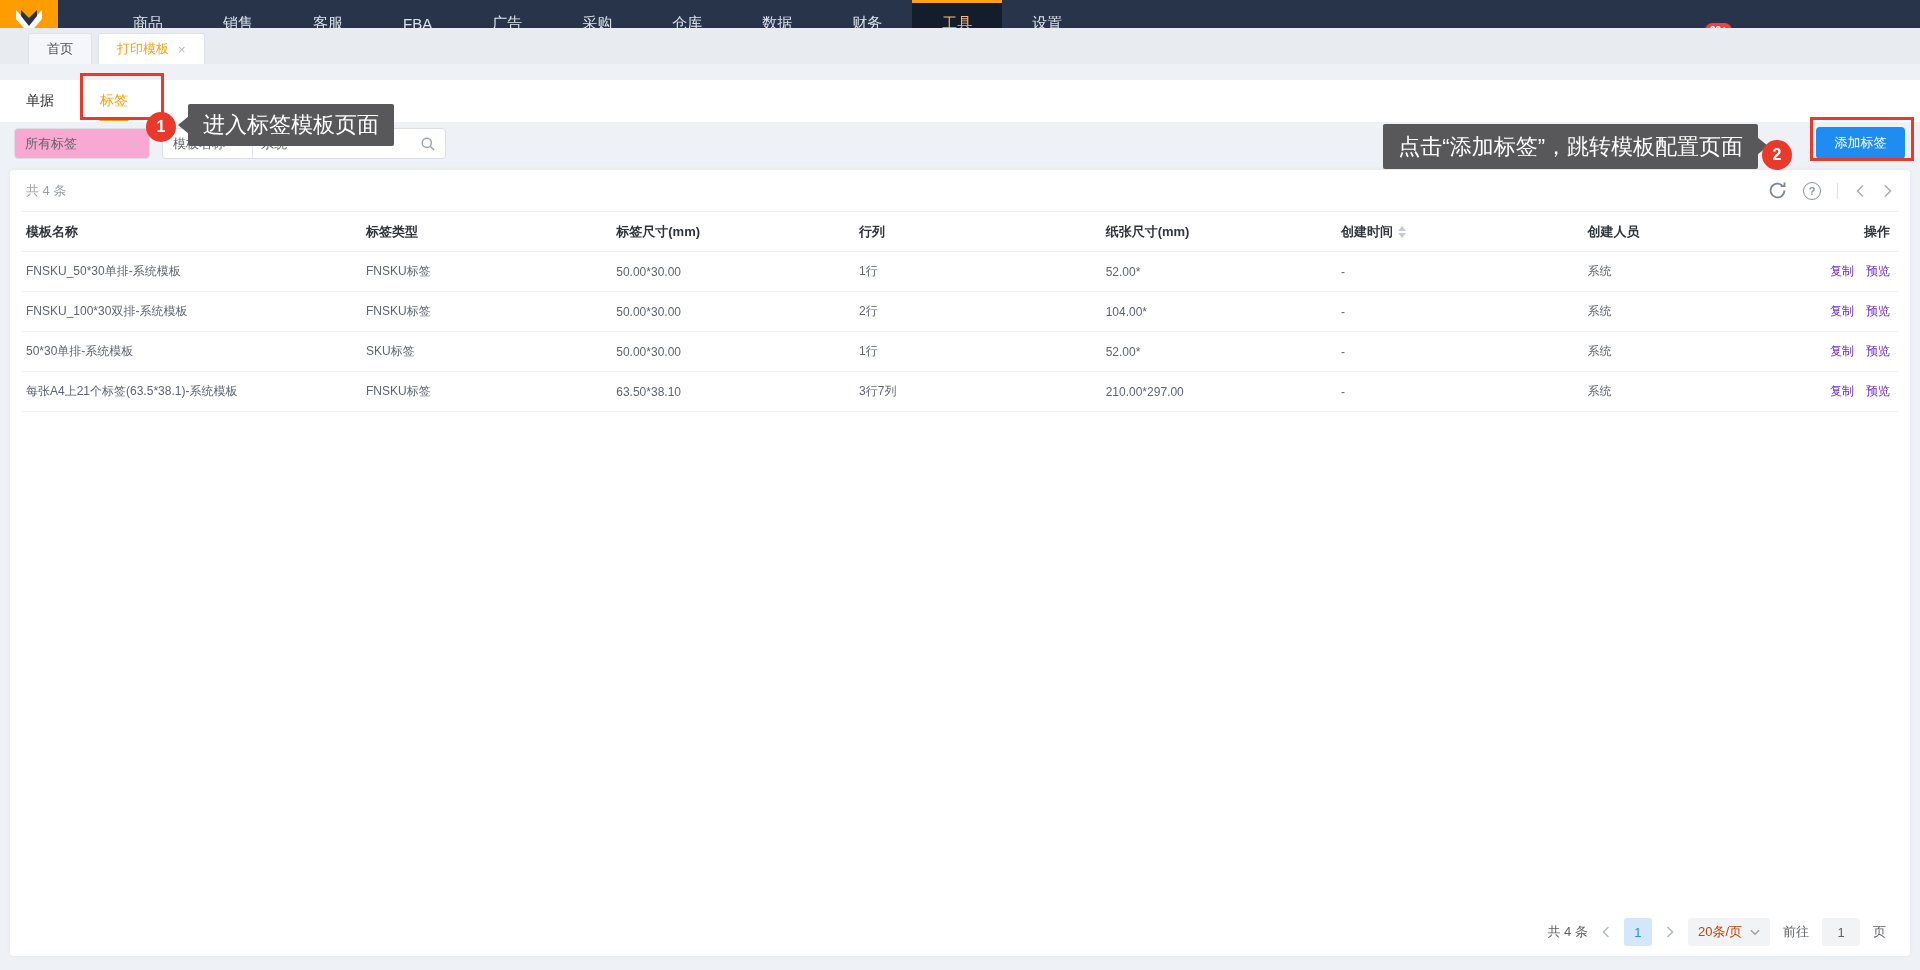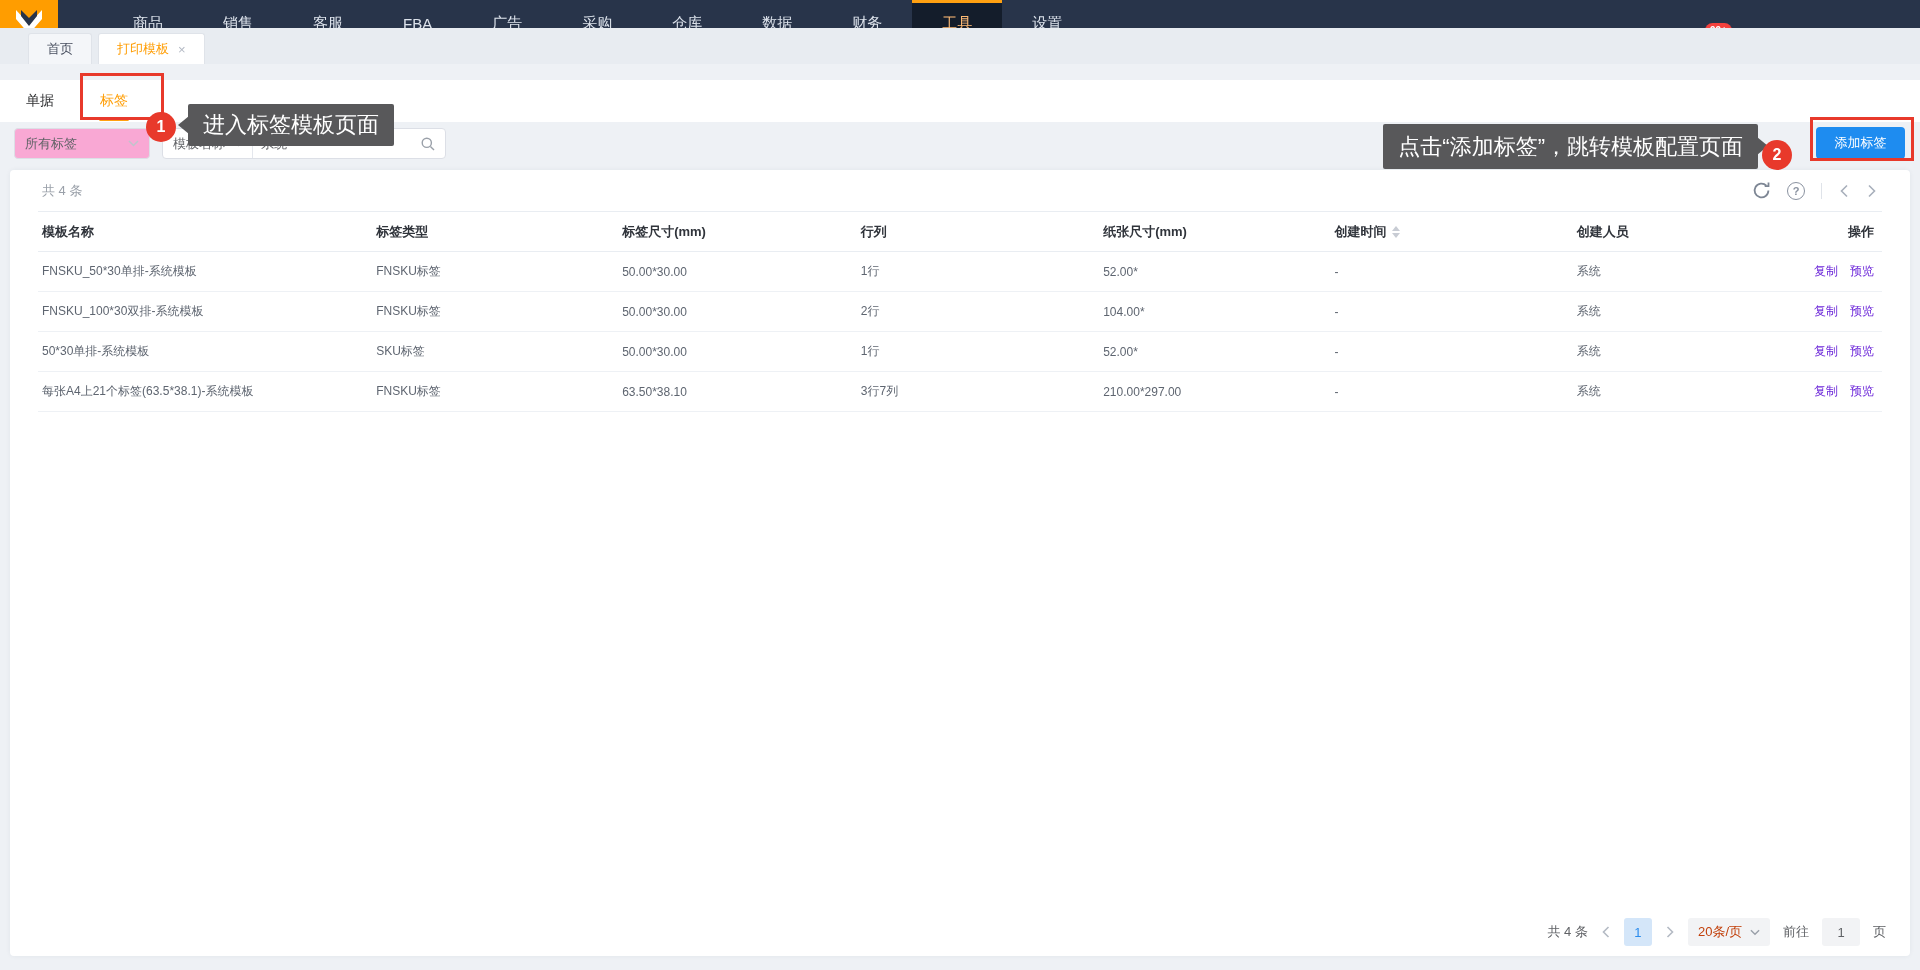--- a/index.html
+++ b/index.html
@@ -38,21 +38,21 @@
   .filter-strip { position:absolute; top:122px; left:0; width:100%; height:48px; background:#eef1f5; }
   .select-box { position:absolute; top:6px; left:14px; width:136px; height:31px; background:#f9a8d4; border:1px solid #dcdfe6; border-radius:4px; display:flex; align-items:center; padding:0 10px; font-size:13px; color:#606266; cursor:pointer; }
   .select-box .sel-caret { margin-left:auto; }
   .combo-box { position:absolute; top:6px; left:162px; width:284px; height:31px; background:#fff; border:1px solid #dcdfe6; border-radius:4px; display:flex; align-items:center; font-size:13px; color:#606266; }
   .combo-field { display:flex; align-items:center; gap:8px; padding:0 8px 0 10px; cursor:pointer; border-right:1px solid #e4e7ed; height:100%; }
   .combo-input { flex:1; border:none; outline:none; font-size:13px; color:#606266; padding:0 8px; font-family:inherit; background:transparent; min-width:0; }
   .combo-search { padding-right:9px; display:flex; align-items:center; cursor:pointer; }
   .add-btn { position:absolute; top:5px; right:15px; width:89px; height:32px; background:#1e8cf0; color:#fff; font-size:13px; border:none; border-radius:4px; cursor:pointer; font-family:inherit; }
 
   
-  .card { position:absolute; top:170px; left:10px; width:1900px; height:786px; background:#ffffff; border-radius:4px; box-shadow:0 0 5px rgba(31,45,61,.06); padding:0 28px; }
+  .card { position:absolute; top:170px; left:10px; width:1900px; height:786px; background:#ffffff; border-radius:4px; box-shadow:0 0 5px rgba(31,45,61,.06); padding:0 12px; }
   .list-toolbar { height:42px; display:flex; align-items:center; border-bottom:1px solid #e9edf2; padding:0 4px; }
   .count-text { font-size:13px; color:#9aa0a9; }
   .toolbar-icons { margin-left:auto; display:flex; align-items:center; gap:16px; color:#7d8694; }
   .icon-btn { display:flex; align-items:center; cursor:pointer; }
   .qmark { width:18px; height:18px; border:1.4px solid #8a92a0; border-radius:50%; display:flex; align-items:center; justify-content:center; font-size:11px; color:#8a92a0; font-weight:bold; }
   .tb-divider { width:1px; height:16px; background:#dfe3e9; }
 
   .grid-row { display:grid; grid-template-columns:18.2% 13.4% 13% 13.2% 12.6% 13.2% 12.7% 1fr; align-items:center; padding:0 4px; }
   .thead { height:40px; border-bottom:1px solid #e9edf2; font-weight:bold; font-size:13px; color:#30343b; }
   .th-sort { display:inline-flex; flex-direction:column; gap:2px; margin-left:5px; vertical-align:middle; }

